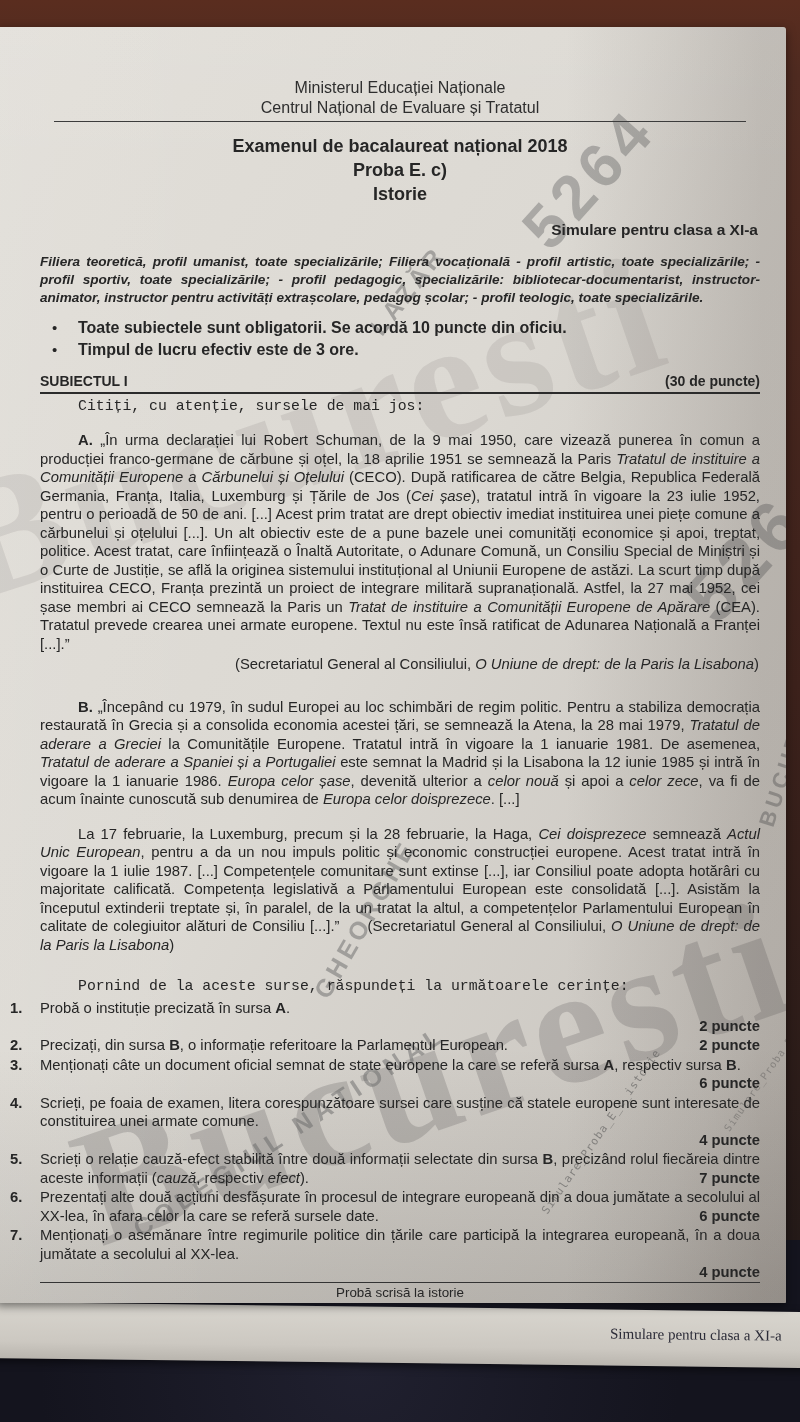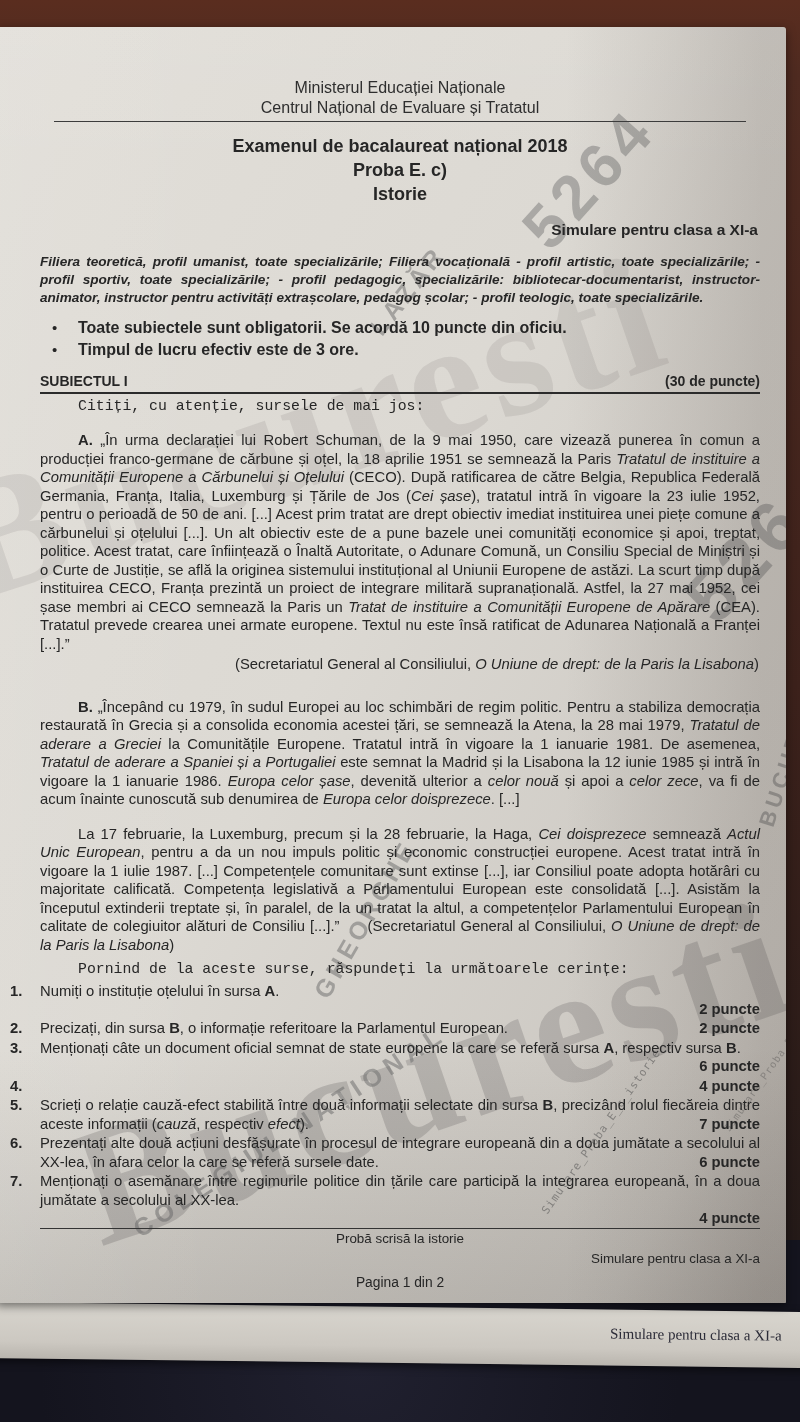--- a/index.html
+++ b/index.html
@@ -135,40 +135,40 @@
       <p class="indent intro">Citiți, cu atenție, sursele de mai jos:</p>
 
       <p class="src"><b>A.</b><span> „În urma declarației lui Robert Schuman, de la 9 mai 1950, care vizează punerea în comun a producției franco-germane de cărbune și oțel, la 18 aprilie 1951 se semnează la Paris </span><i class="i">Tratatul de instituire a Comunității Europene a Cărbunelui și Oțelului</i><span> (CECO). După ratificarea de către Belgia, Republica Federală Germania, Franța, Italia, Luxemburg și Țările de Jos (</span><i class="i">Cei șase</i><span>), tratatul intră în vigoare la 23 iulie 1952, pentru o perioadă de 50 de ani. [...] Acest prim tratat are drept obiectiv imediat instituirea unei piețe comune a cărbunelui și oțelului [...]. Un alt obiectiv este de a pune bazele unei comunități economice și apoi, treptat, politice. Acest tratat, care înființează o Înaltă Autoritate, o Adunare Comună, un Consiliu Special de Miniștri și o Curte de Justiție, se află la originea sistemului instituțional al Uniunii Europene de astăzi. La scurt timp după instituirea CECO, Franța prezintă un proiect de integrare militară supranațională. Astfel, la 27 mai 1952, cei șase membri ai CECO semnează la Paris un </span><i class="i">Tratat de instituire a Comunității Europene de Apărare</i><span> (CEA). Tratatul prevede crearea unei armate europene. Textul nu este însă ratificat de Adunarea Națională a Franței [...].”</span></p>
 
       <p class="credit"><span>(Secretariatul General al Consiliului, </span><i class="i">O Uniune de drept: de la Paris la Lisabona</i><span>)</span></p>
 
       <p class="src"><b>B.</b><span> „Începând cu 1979, în sudul Europei au loc schimbări de regim politic. Pentru a stabiliza democrația restaurată în Grecia și a consolida economia acestei țări, se semnează la Atena, la 28 mai 1979, </span><i class="i">Tratatul de aderare a Greciei</i><span> la Comunitățile Europene. Tratatul intră în vigoare la 1 ianuarie 1981. De asemenea, </span><i class="i">Tratatul de aderare a Spaniei și a Portugaliei</i><span> este semnat la Madrid și la Lisabona la 12 iunie 1985 și intră în vigoare la 1 ianuarie 1986. </span><i class="i">Europa celor șase</i><span>, devenită ulterior a </span><i class="i">celor nouă</i><span> și apoi a </span><i class="i">celor zece</i><span>, va fi de acum înainte cunoscută sub denumirea de </span><i class="i">Europa celor doisprezece</i><span>. [...]</span></p>
 
       <p class="src"><span>La 17 februarie, la Luxemburg, precum și la 28 februarie, la Haga, </span><i class="i">Cei doisprezece</i><span> semnează </span><i class="i">Actul Unic European</i><span>, pentru a da un nou impuls politic și economic construcției europene. Acest tratat intră în vigoare la 1 iulie 1987. [...] Competențele comunitare sunt extinse [...], iar Consiliul poate adopta hotărâri cu majoritate calificată. Competența legislativă a Parlamentului European este consolidată [...]. Asistăm la începutul extinderii treptate și, în paralel, de la un tratat la altul, a competențelor Parlamentului European în calitate de colegiuitor alături de Consiliu [...].”</span><span class="credit-gap"></span><span>(Secretariatul General al Consiliului, </span><i class="i">O Uniune de drept: de la Paris la Lisabona</i><span>)</span></p>
 
-      <p class="indent" style="margin-top:6px;">Pornind de la aceste surse, răspundeți la următoarele cerințe:</p>
+      <p class="indent" style="margin-top:23px;">Pornind de la aceste surse, răspundeți la următoarele cerințe:</p>
 
       <div class="tasks">
 
         <div class="task">
-          <span class="num">1.</span><span>Numiți o instituție oțelului în sursa </span><b class="b">A</b><span>.</span>
+          <span class="num">1.</span><span>Probă o instituție precizată în sursa </span><b class="b">A</b><span>.</span>
           <span class="pts-line">2 puncte</span>
         </div>
 
         <div class="task">
           <span class="num">2.</span><span>Precizați, din sursa </span><b class="b">B</b><span>, o informație referitoare la Parlamentul European.</span><span class="pts-inline">2 puncte</span>
         </div>
 
         <div class="task">
           <span class="num">3.</span><span>Menționați câte un document oficial semnat de state europene la care se referă sursa </span><b class="b">A</b><span>, respectiv sursa </span><b class="b">B</b><span>.</span>
           <span class="pts-line">6 puncte</span>
         </div>
 
         <div class="task">
-          <span class="num">4.</span>
+          <span class="num">4.</span><span>Scrieți, pe foaia de examen, litera corespunzătoare sursei care susține că statele europene sunt interesate de constituirea unei armate comune.</span>
           <span class="pts-line">4 puncte</span>
         </div>
 
         <div class="task">
           <span class="num">5.</span><span>Scrieți o relație cauză-efect stabilită între două informații selectate din sursa </span><b class="b">B</b><span>, precizând rolul fiecăreia dintre aceste informații (</span><i class="i">cauză</i><span>, respectiv </span><i class="i">efect</i><span>).</span><span class="pts-inline">7 puncte</span>
         </div>
 
         <div class="task">
           <span class="num">6.</span><span>Prezentați alte două acțiuni desfășurate în procesul de integrare europeană din a doua jumătate a secolului al XX-lea, în afara celor la care se referă sursele date.</span><span class="pts-inline">6 puncte</span>
         </div>

